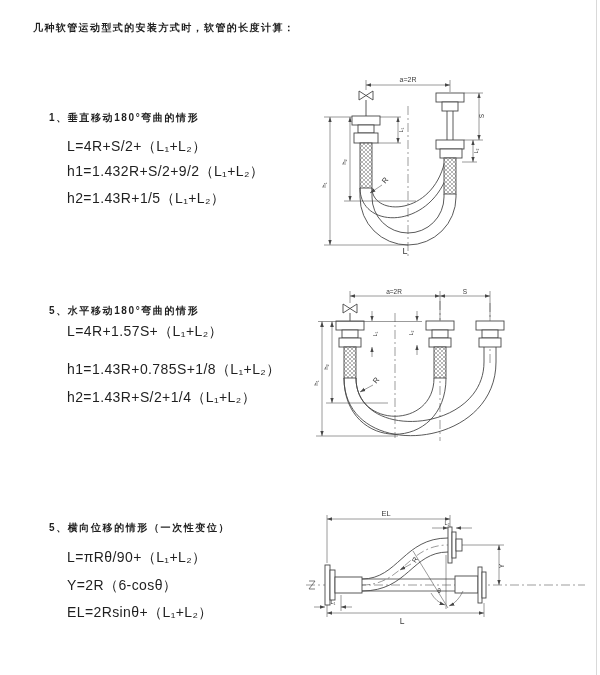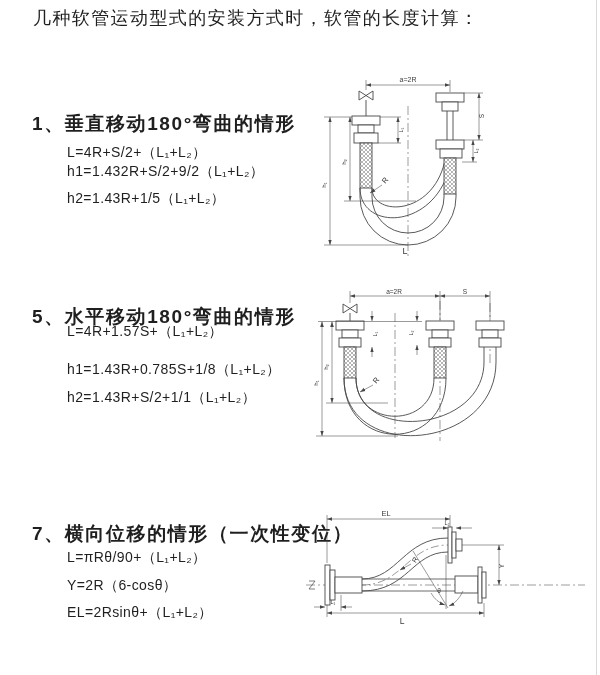--- a/index.html
+++ b/index.html
@@ -1,41 +1,41 @@
 <!DOCTYPE html>
 <html><head>
 <meta charset="utf-8">
 <style>
   html,body{margin:0;padding:0}
   body{width:600px;height:675px;background:#ffffff;position:relative;overflow:hidden;
        font-family:"Liberation Sans","DejaVu Sans",sans-serif;color:#1f1f1f}
-  .title{position:absolute;left:33px;top:6px;font-size:18px;font-weight:400;letter-spacing:1.4px;white-space:nowrap}
-  .heading{position:absolute;left:32px;font-size:19px;font-weight:700;letter-spacing:1.6px;white-space:nowrap}
+  .title{position:absolute;left:33px;top:21px;font-size:10px;font-weight:700;letter-spacing:1.4px;white-space:nowrap}
+  .heading{position:absolute;left:49px;font-size:10px;font-weight:700;letter-spacing:1.6px;white-space:nowrap}
   .formula{position:absolute;left:67px;font-size:14px;font-weight:400;letter-spacing:0.4px;white-space:nowrap}
   .diag{position:absolute}
   svg{overflow:visible}
   svg text{font-family:"Liberation Sans","DejaVu Sans",sans-serif;fill:#3a3a3a;stroke:none}
   .edge{position:absolute;right:3px;top:0;height:100%;width:1px;background:#d9d9d9}
 </style>
 </head>
 <body>
 
 <div class="title">几种软管运动型式的安装方式时，软管的长度计算：</div>
 
 <div class="heading" style="top:111px">1、垂直移动180°弯曲的情形</div>
-<div class="formula" style="top:144px">L=4R+S/2+（L₁+L₂）</div>
+<div class="formula" style="top:138px">L=4R+S/2+（L₁+L₂）</div>
 <div class="formula" style="top:163px">h1=1.432R+S/2+9/2（L₁+L₂）</div>
 <div class="formula" style="top:190px">h2=1.43R+1/5（L₁+L₂）</div>
 
 <div class="heading" style="top:304px">5、水平移动180°弯曲的情形</div>
 <div class="formula" style="top:323px">L=4R+1.57S+（L₁+L₂）</div>
 <div class="formula" style="top:361px">h1=1.43R+0.785S+1/8（L₁+L₂）</div>
-<div class="formula" style="top:389px">h2=1.43R+S/2+1/1（L₁+L₂）</div>
-
-<div class="heading" style="top:521px">7、横向位移的情形（一次性变位）</div>
+<div class="formula" style="top:389px">h2=1.43R+S/2+1/4（L₁+L₂）</div>
+
+<div class="heading" style="top:521px">5、横向位移的情形（一次性变位）</div>
 <div class="formula" style="top:549px">L=πRθ/90+（L₁+L₂）</div>
 <div class="formula" style="top:577px">Y=2R（6-cosθ）</div>
 <div class="formula" style="top:604px">EL=2Rsinθ+（L₁+L₂）</div>
 
 <svg class="diag" style="left:310px;top:70px" width="270" height="190" viewBox="0 0 270 190">
   <defs>
     <marker id="arr" viewBox="0 0 10 10" refX="9" refY="5" markerWidth="11" markerHeight="11" orient="auto-start-reverse">
       <path d="M0,2 L9,5 L0,8 Z" fill="#474747"></path>
     </marker>
     <pattern id="braid" width="4" height="4" patternUnits="userSpaceOnUse">

